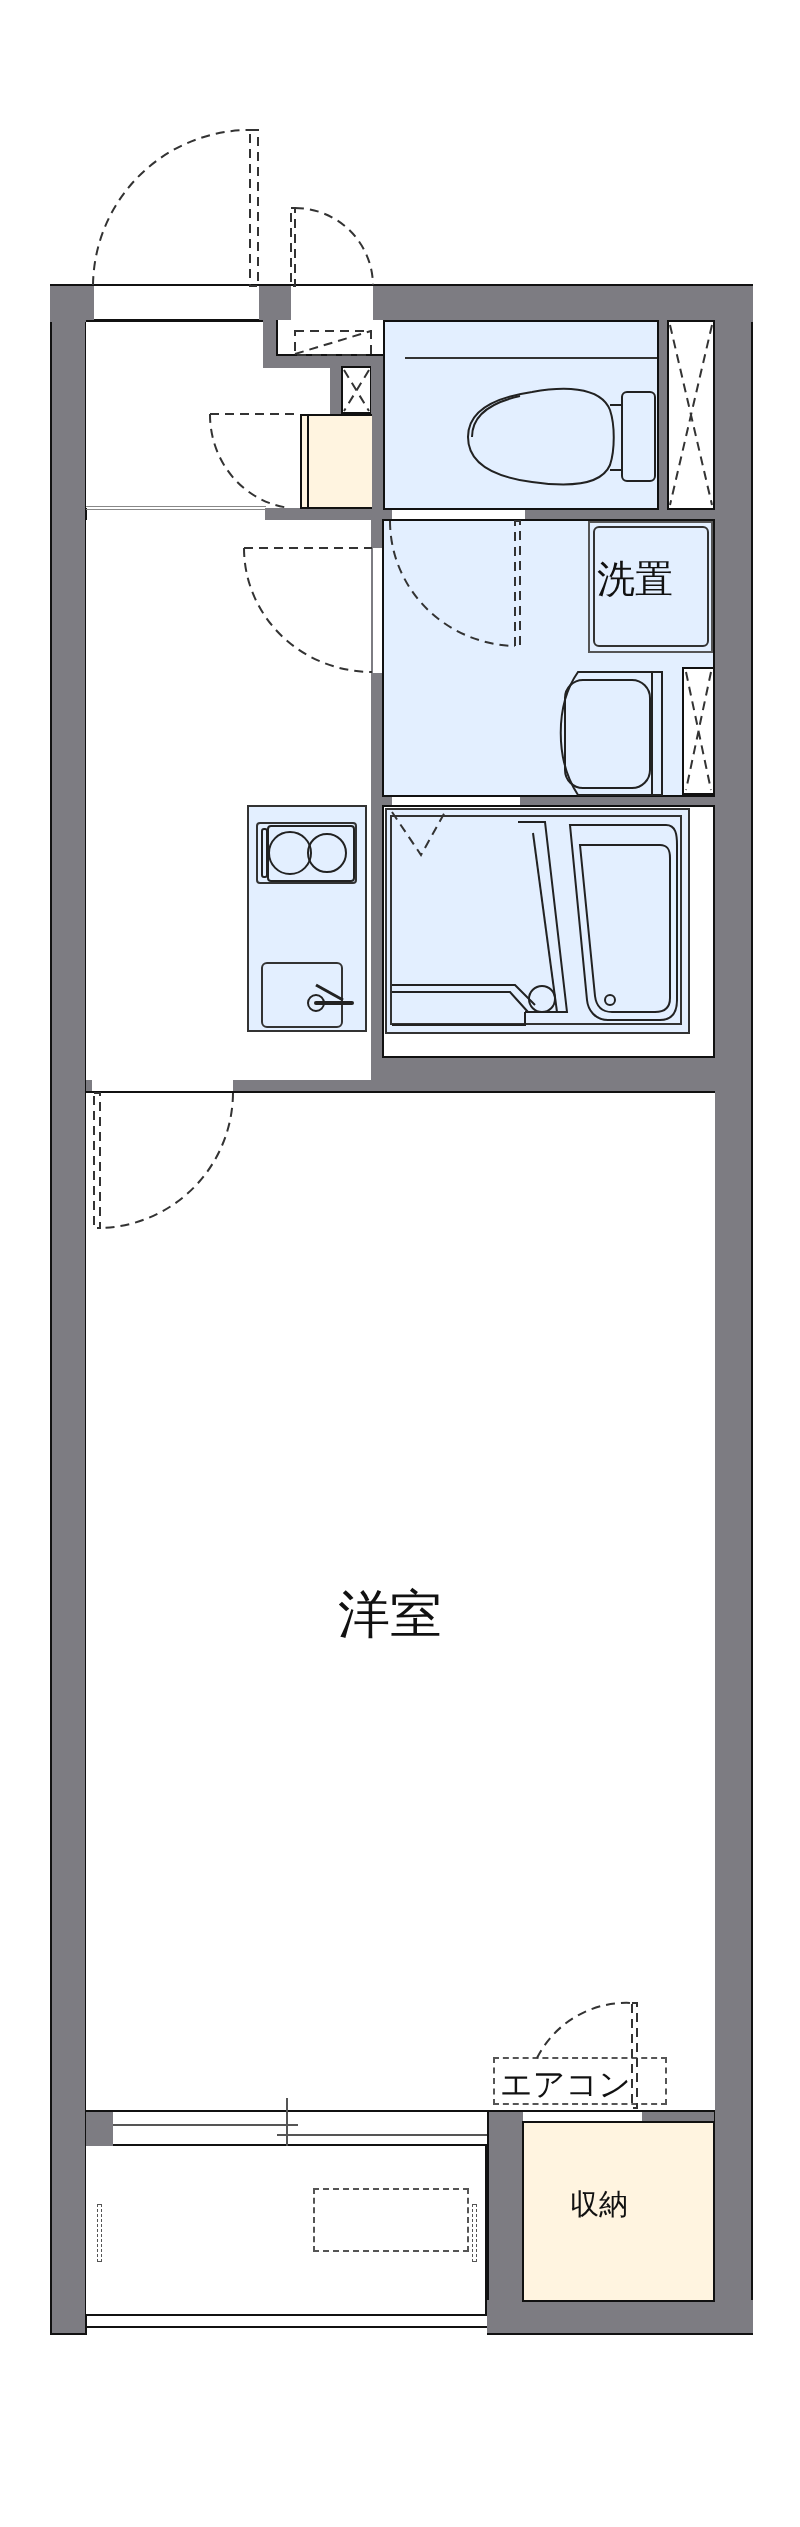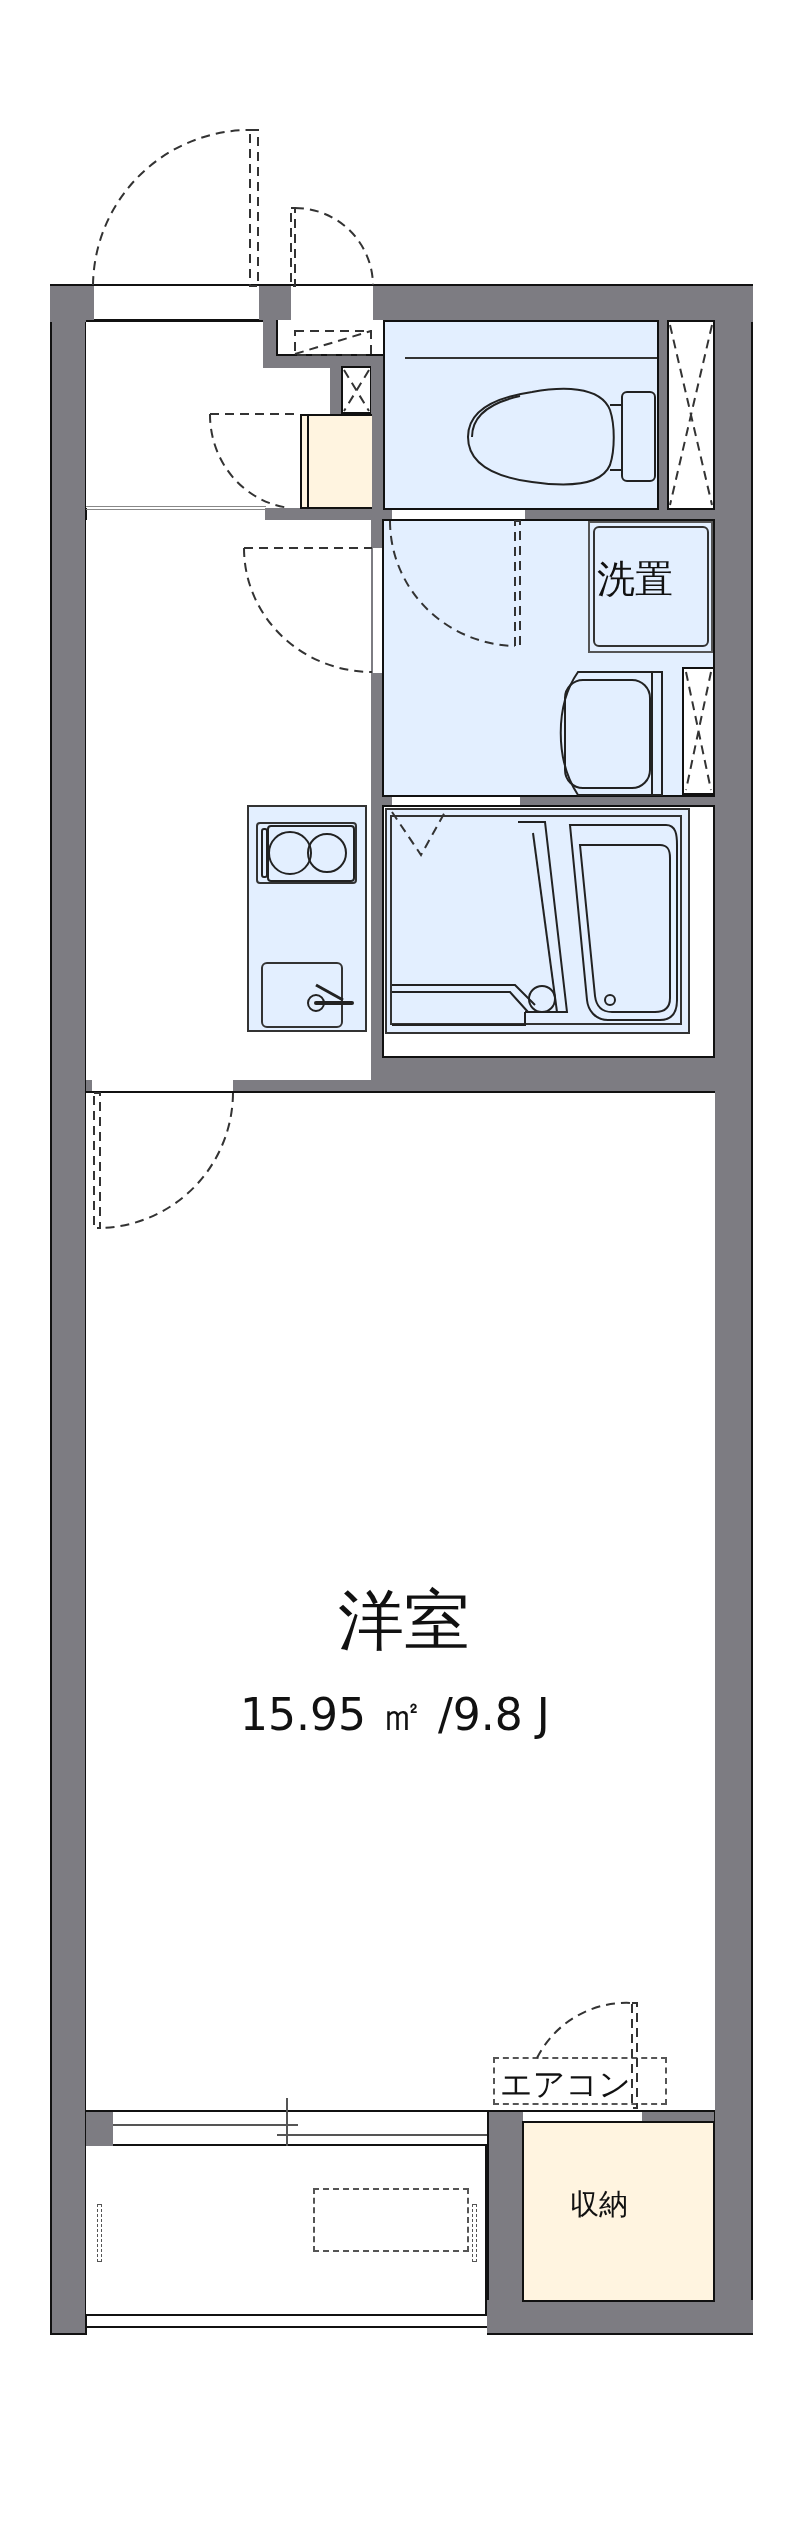--- a/index.html
+++ b/index.html
@@ -82,22 +82,21 @@
   <div class="abs blue" style="left:588px;top:521px;width:125px;height:132px;border:2px solid #555;"></div>
   <div class="abs" style="left:593px;top:526px;width:116px;height:121px;border:2px solid #333;border-radius:6px;"></div>
   <div class="label" style="left:597px;top:560px;font-size:38px;">洗置</div>
   <div class="abs white" style="left:682px;top:667px;width:33px;height:128px;border:2px solid #111;"></div>
 
   <div class="room white" style="left:382px;top:805px;width:333px;height:253px;"></div>
   <div class="abs blue" style="left:385px;top:808px;width:305px;height:226px;border:2px solid #333;"></div>
   <div class="abs" style="left:390px;top:815px;width:292px;height:210px;border:2px solid #333;"></div>
 
   <div class="room white" style="left:86px;top:1091px;width:629px;height:1021px;border-left:none;border-right:none;"></div>
-  <div class="label" style="left:338px;top:1588px;font-size:66px;">洋室</div>
-  <div class="label" style="left:240px;top:1693px;font-size:44px;">15.95 ㎡ /9.8 J</div>
+  <div class="label" style="left:338px;top:1588px;font-size:52px;">洋室</div>
 
   <div class="abs" style="left:493px;top:2057px;width:174px;height:48px;border:2px dashed #555;"></div>
   <div class="label" style="left:500px;top:2068px;font-size:32px;">エアコン</div>
 
   <div class="abs white" style="left:113px;top:2112px;width:374px;height:34px;border-bottom:2px solid #111;"></div>
   <div class="abs" style="left:113px;top:2124px;width:185px;height:2px;background:#555;"></div>
   <div class="abs" style="left:277px;top:2134px;width:210px;height:2px;background:#555;"></div>
   <div class="abs" style="left:286px;top:2098px;width:2px;height:60px;background:#555;"></div>
 
   <div class="abs white" style="left:86px;top:2146px;width:401px;height:170px;border-right:2px solid #111;"></div>

